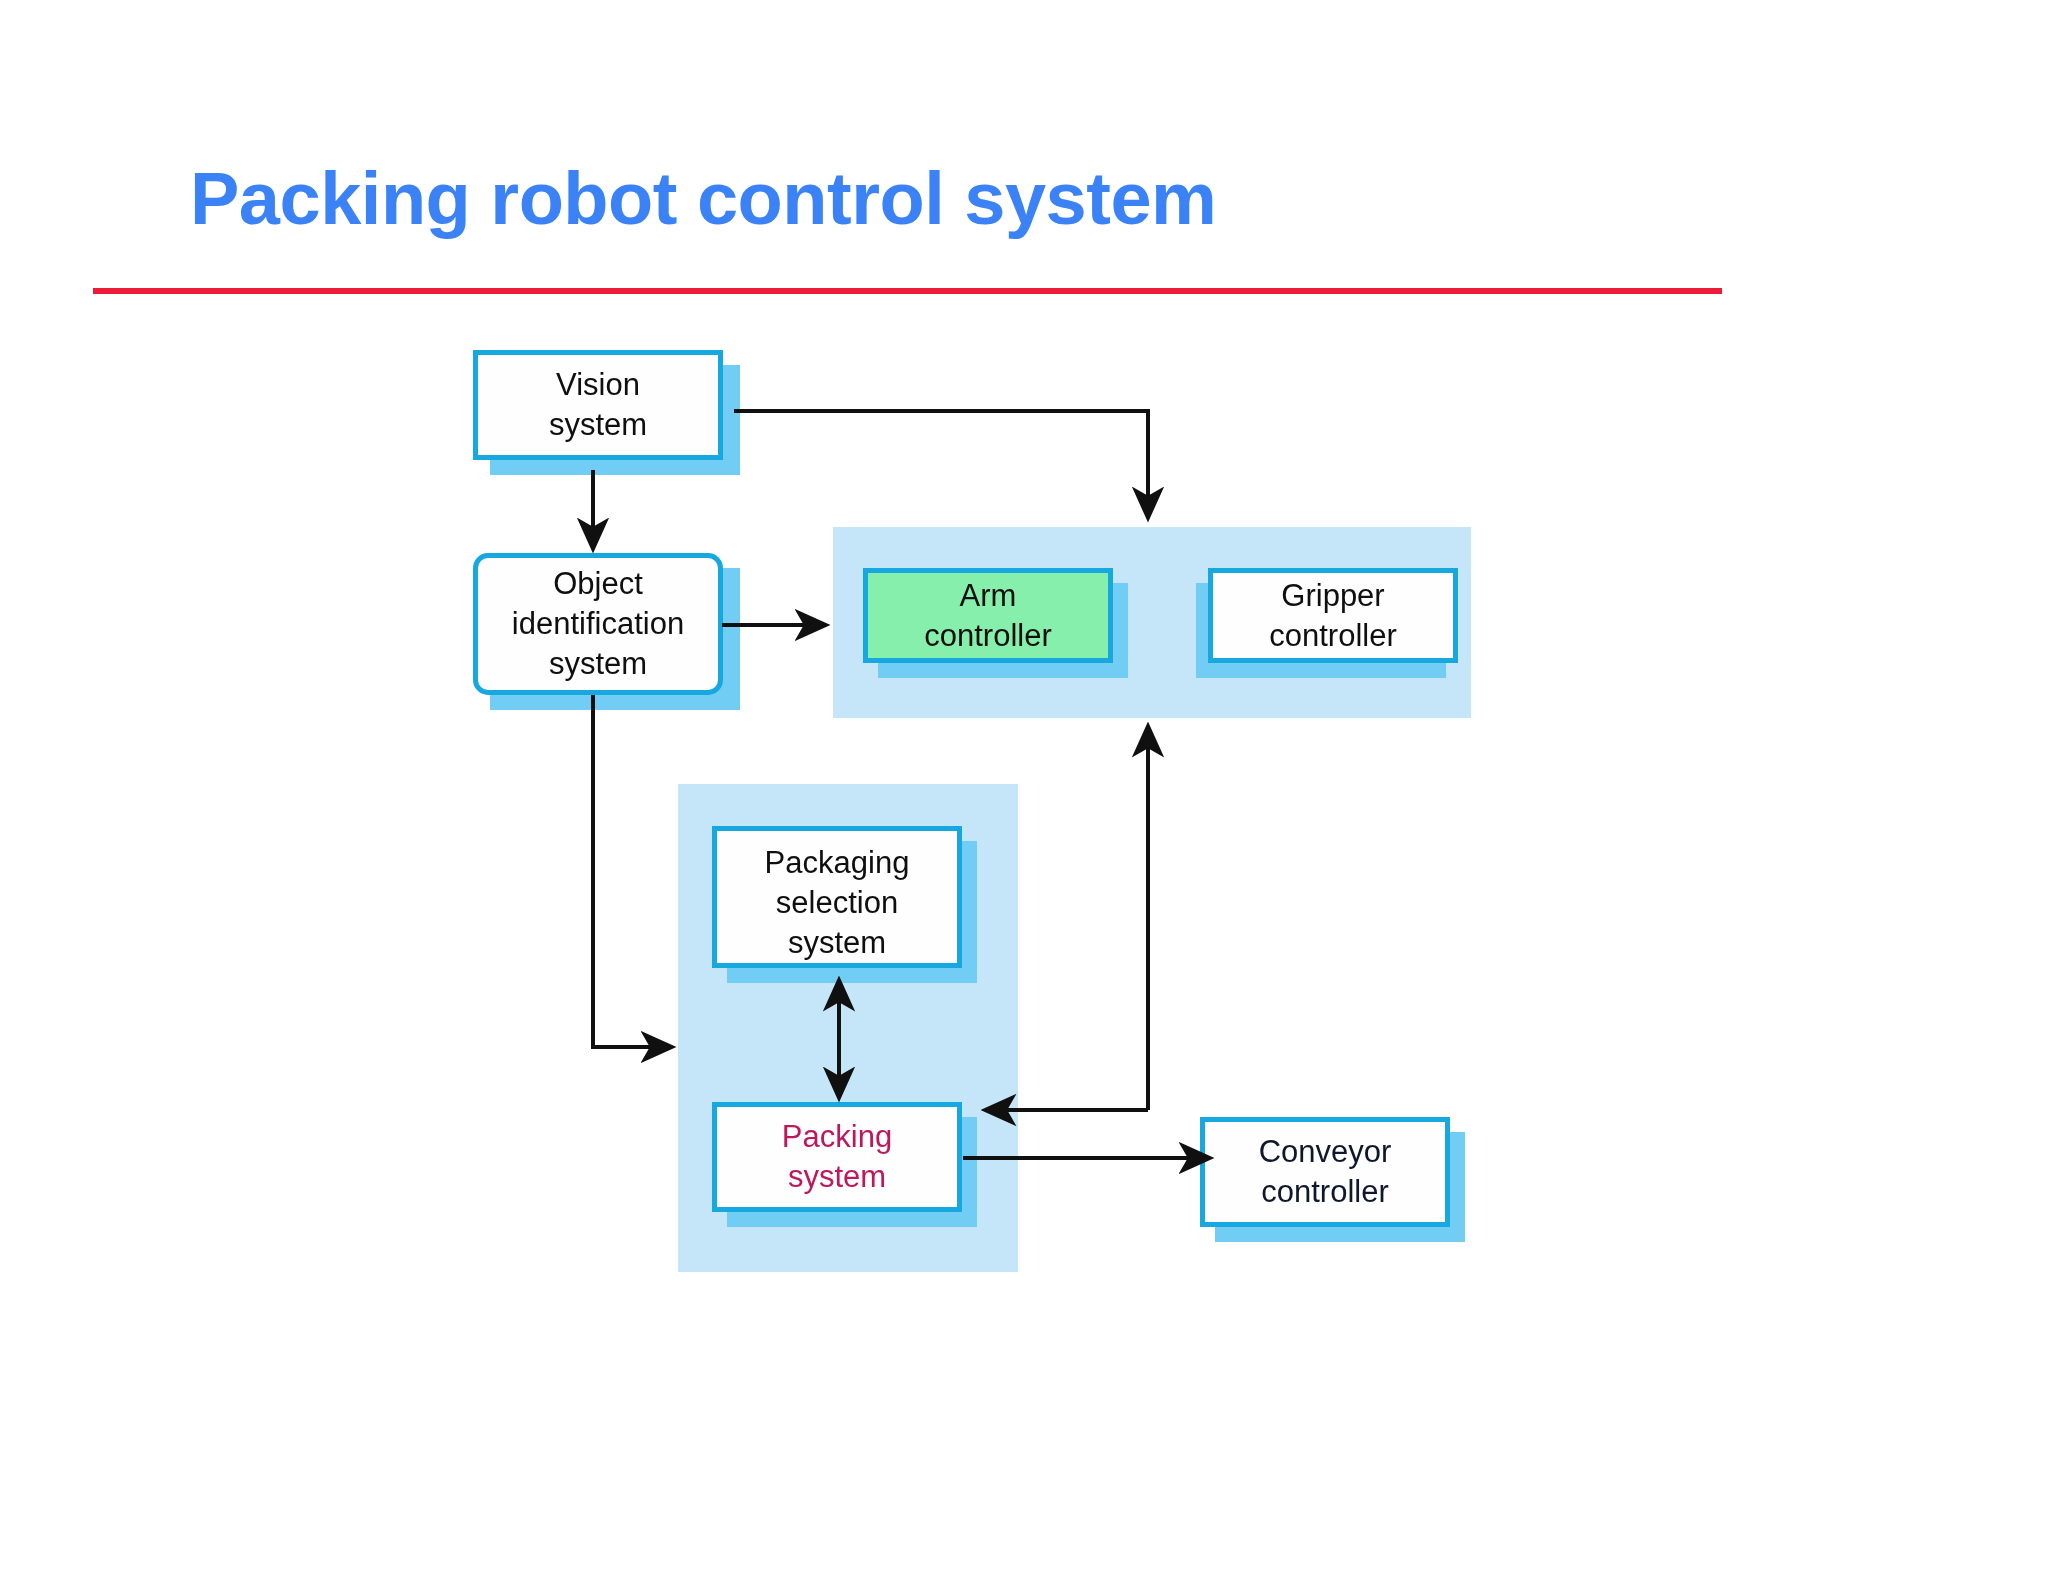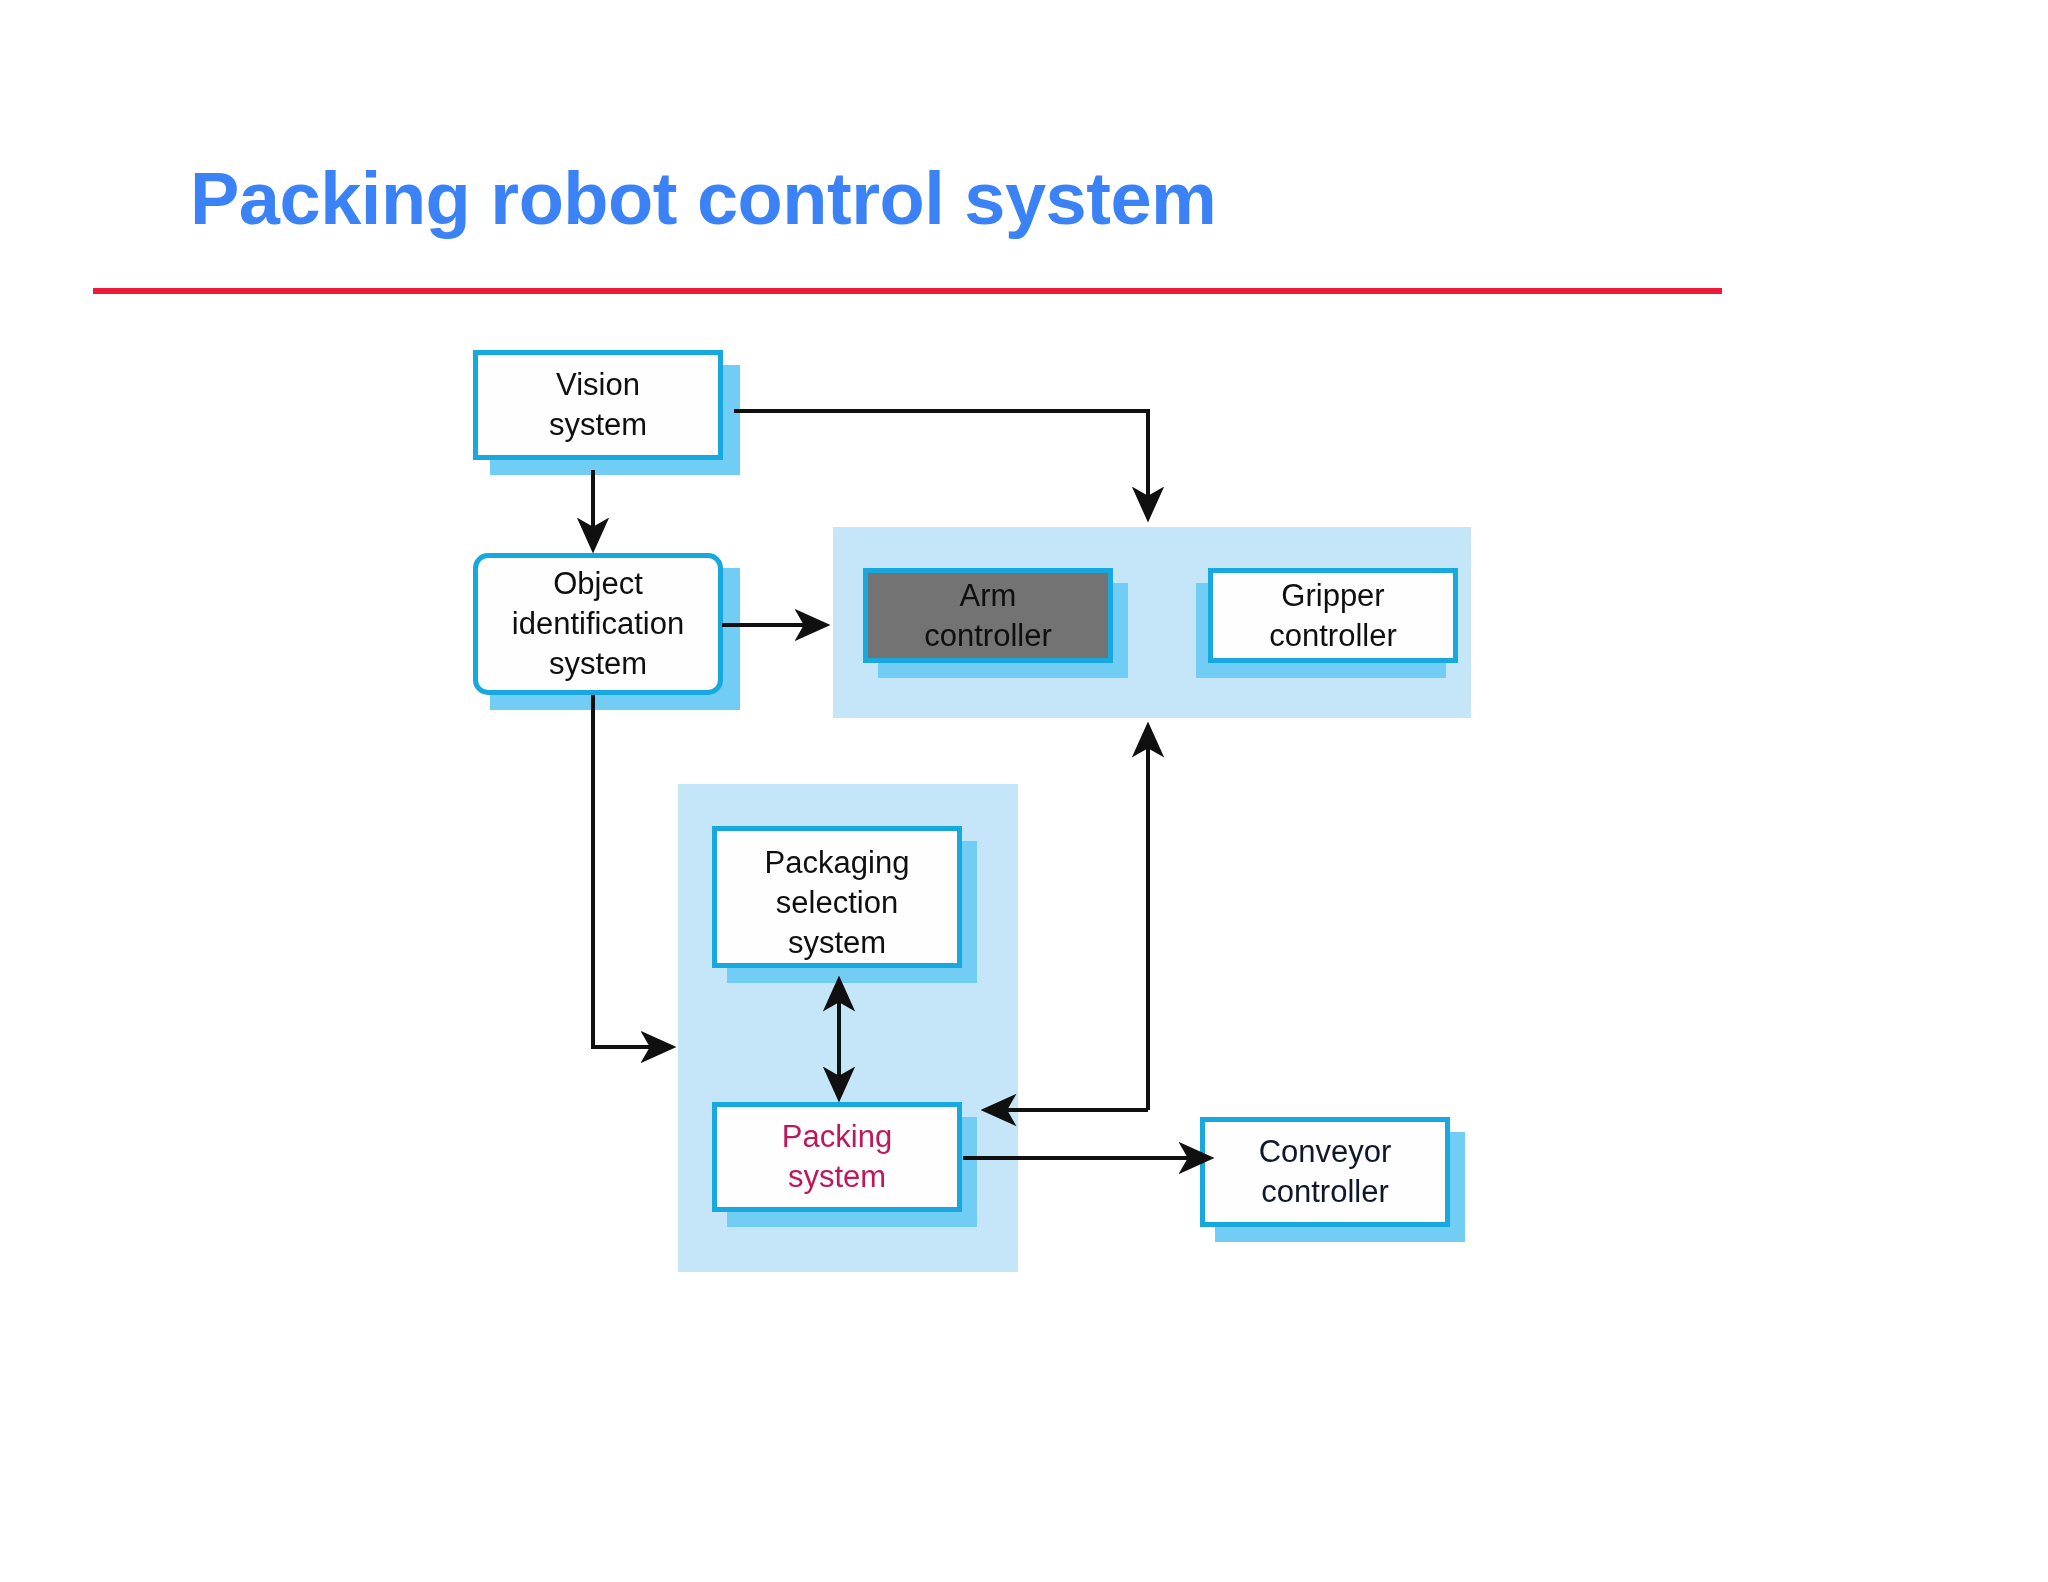--- a/index.html
+++ b/index.html
@@ -149,21 +149,21 @@
       <span class="node-label">Vision
 system</span>
     </div>
 
     <div class="node" style="left: 473px; top: 553px; width: 250px; height: 142px; background: rgb(254, 254, 254); border-color: rgb(23, 168, 223); color: rgb(15, 15, 15); border-radius: 15px;">
       <span class="node-label">Object
 identification
 system</span>
     </div>
 
-    <div class="node" style="left: 863px; top: 568px; width: 250px; height: 95px; background: #737373; border-color: rgb(23, 168, 223); color: rgb(15, 15, 15);">
+    <div class="node" style="left: 863px; top: 568px; width: 250px; height: 95px; background: #86efac; border-color: rgb(23, 168, 223); color: rgb(15, 15, 15);">
       <span class="node-label">Arm
 controller</span>
     </div>
 
     <div class="node" style="left: 1208px; top: 568px; width: 250px; height: 95px; background: rgb(254, 254, 254); border-color: rgb(23, 168, 223); color: rgb(15, 15, 15);">
       <span class="node-label">Gripper
 controller</span>
     </div>
 
     <div class="node" style="left: 712px; top: 826px; width: 250px; height: 142px; background: rgb(254, 254, 254); border-color: rgb(23, 168, 223); color: rgb(15, 15, 15); align-items: flex-end;">

